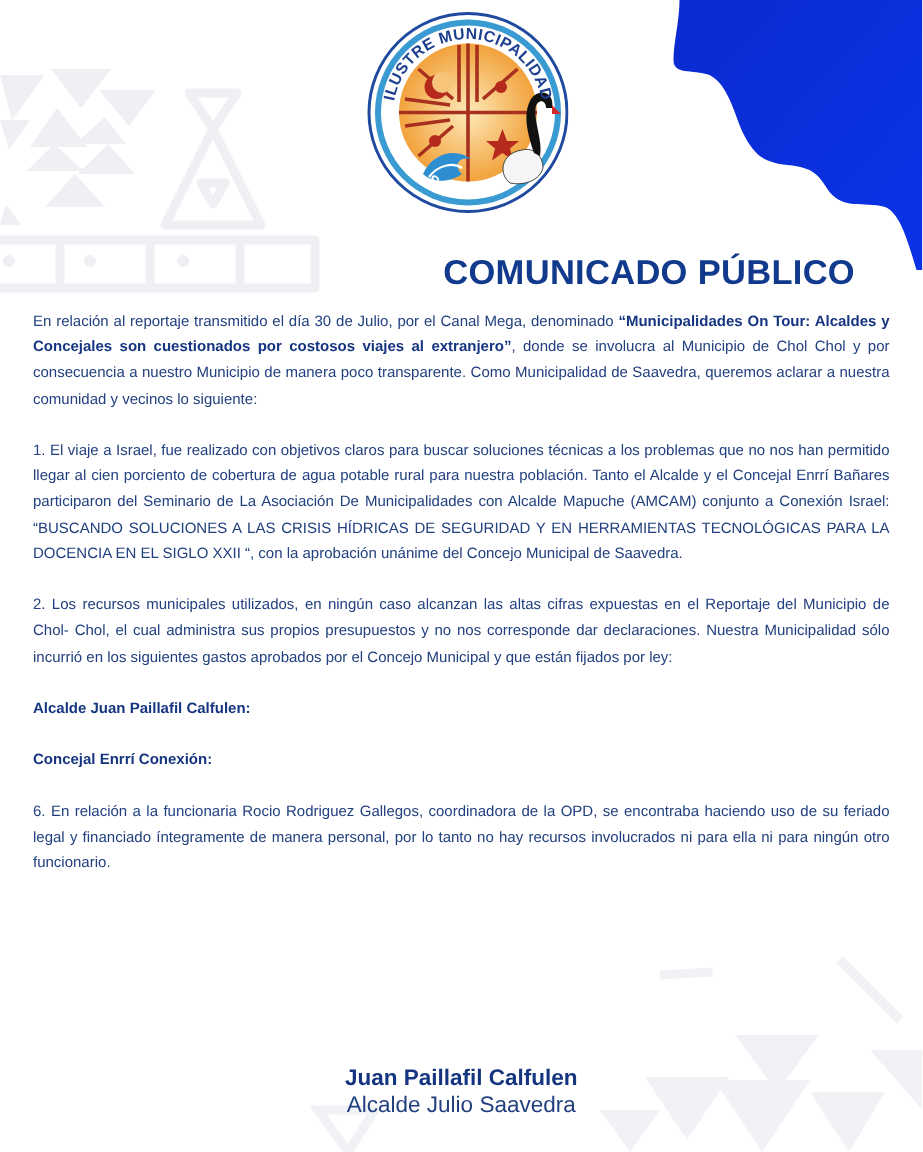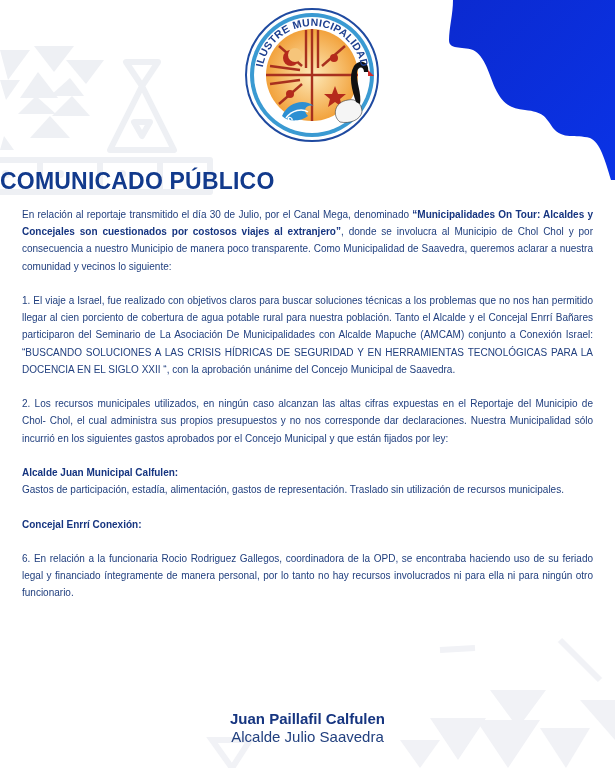--- a/index.html
+++ b/index.html
@@ -7,21 +7,21 @@
   body { position: relative; font-family: "Liberation Sans", sans-serif; color: #213a7a; }
 
   .bg-pattern { position: absolute; left: 0; top: 0; width: 615px; height: 768px; z-index: 0; }
 
   .blue-wave { position: absolute; right: 0; top: 0; width: 200px; height: 180px; z-index: 1; }
 
   .logo { position: absolute; left: 244px; top: 6px; width: 135px; height: 138px; z-index: 2; }
 
   .title {
     position: absolute; top: 168px; left: 0; width: 570px;
-    text-align: left; font-weight: bold; font-size: 23px;
+    text-align: right; font-weight: bold; font-size: 23px;
     color: #123a8c; letter-spacing: 0.2px; z-index: 2;
   }
 
   .content {
     position: absolute; left: 22px; top: 206px; width: 571px; z-index: 2;
     font-size: 10px; line-height: 17.2px; color: #22407f;
   }
   .content p { text-align: justify; }
   .content .gap { height: 17.2px; }
   .content b { color: #163580; }
@@ -139,22 +139,21 @@
 
 <h1 class="title">COMUNICADO PÚBLICO</h1>
 
 <div class="content">
   <p><span>En relación al reportaje transmitido el día 30 de Julio, por el Canal Mega, denominado </span><b>“Municipalidades On Tour: Alcaldes y Concejales son cuestionados por costosos viajes al extranjero”</b><span>, donde se involucra al Municipio de Chol Chol y por consecuencia a nuestro Municipio de manera poco transparente. Como Municipalidad de Saavedra, queremos aclarar a nuestra comunidad y vecinos lo siguiente:</span></p>
   <div class="gap"></div>
   <p>1. El viaje a Israel, fue realizado con objetivos claros para buscar soluciones técnicas a los problemas que no nos han permitido llegar al cien porciento de cobertura de agua potable rural para nuestra población. Tanto el Alcalde y el Concejal Enrrí Bañares participaron del Seminario de La Asociación De Municipalidades con Alcalde Mapuche (AMCAM) conjunto a Conexión Israel: “BUSCANDO SOLUCIONES A LAS CRISIS HÍDRICAS DE SEGURIDAD Y EN HERRAMIENTAS TECNOLÓGICAS PARA LA DOCENCIA EN EL SIGLO XXII “, con la aprobación unánime del Concejo Municipal de Saavedra.</p>
   <div class="gap"></div>
   <p>2. Los recursos municipales utilizados, en ningún caso alcanzan las altas cifras expuestas en el Reportaje del Municipio de Chol- Chol, el cual administra sus propios presupuestos y no nos corresponde dar declaraciones. Nuestra Municipalidad sólo incurrió en los siguientes gastos aprobados por el Concejo Municipal y que están fijados por ley:</p>
   <div class="gap"></div>
-  <div class="sub-head">Alcalde Juan Municipal Calfulen:</div>
-  <p>Gastos de participación, estadía, alimentación, gastos de representación. Traslado sin utilización de recursos municipales.</p>
+  <div class="sub-head">Alcalde Juan Paillafil Calfulen:</div>
   <div class="gap"></div>
   <div class="sub-head">Concejal Enrrí Conexión:</div>
   <div class="gap"></div>
   <p>6. En relación a la funcionaria Rocio Rodriguez Gallegos, coordinadora de la OPD, se encontraba haciendo uso de su feriado legal y financiado íntegramente de manera personal, por lo tanto no hay recursos involucrados ni para ella ni para ningún otro funcionario.</p>
 </div>
 
 <div class="signature">
   <div class="name">Juan Paillafil Calfulen</div>
   <div>Alcalde Julio Saavedra</div>
 </div>

